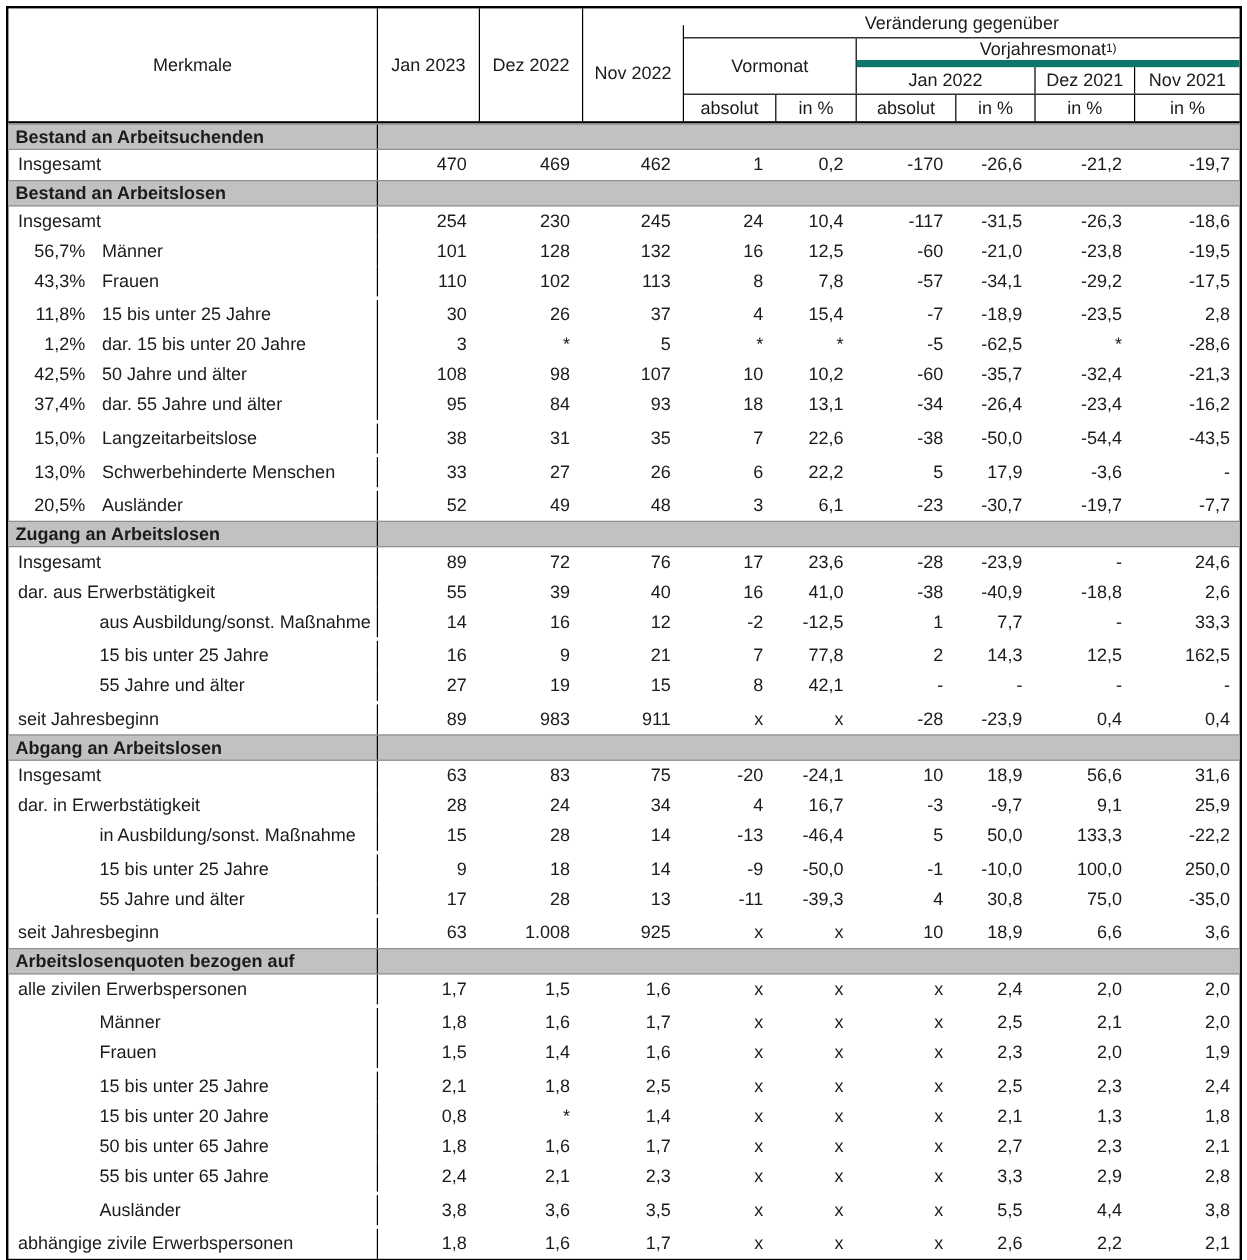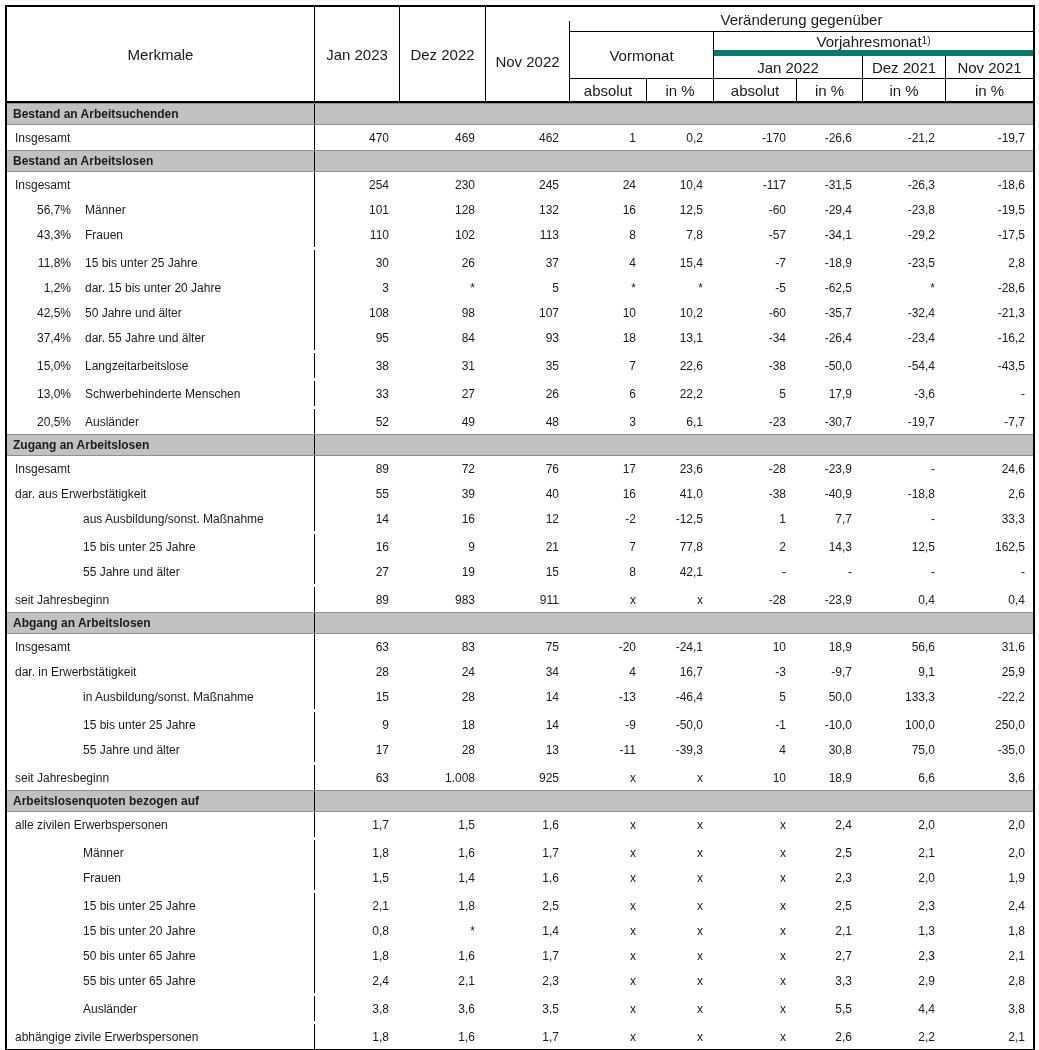--- a/index.html
+++ b/index.html
@@ -29,21 +29,21 @@
   .h-jan22{width:149px;}
   .h-dez21{width:83px;}
   .h-nov21{width:87px;border-right:none;}
   .h-vjmonths .hcell{height:22px;}
   .h-r4{display:flex;height:22px;}
   .h-r4 .hcell{height:22px;}
   .h-c3{width:77px;} .h-c4{width:67px;} .h-c5{width:83px;} .h-c6{width:66px;} .h-c7{width:83px;} .h-c8{width:87px;border-right:none;}
   sup{font-size:10px;line-height:0;}
 
   
-  .tbody{font-size:12px;}
+  .tbody{font-size:15px;}
   .band{display:flex;height:22px;background:#c1c1c1;border-top:1px solid #8f8f8f;border-bottom:1px solid #8f8f8f;box-sizing:border-box;}
   .band-label{width:308px;box-sizing:border-box;border-right:1px solid #000;display:flex;align-items:center;padding-left:6px;font-weight:bold;}
   .band-fill{flex:1;}
   .row{display:flex;height:25px;align-items:stretch;}
   .row.gap{margin-top:3px;}
   .label-cell{width:308px;box-sizing:border-box;border-right:1px solid #000;display:flex;align-items:center;padding-left:8px;}
   .label-cell.ind{padding-left:76px;}
   .pct{display:inline-block;width:56px;text-align:right;flex:none;}
   .pct + .lbl{margin-left:14px;}
   .vcell{box-sizing:border-box;display:flex;align-items:center;justify-content:flex-end;padding-right:11px;}
@@ -129,21 +129,21 @@
           <div class="label-cell">
             <span class="pct">56,7%</span>
             <span class="lbl">Männer</span>
           </div>
           <div class="vcell c0">101</div>
           <div class="vcell c1">128</div>
           <div class="vcell c2">132</div>
           <div class="vcell c3">16</div>
           <div class="vcell c4">12,5</div>
           <div class="vcell c5">-60</div>
-          <div class="vcell c6">-29,4</div>
+          <div class="vcell c6">-21,0</div>
           <div class="vcell c7">-23,8</div>
           <div class="vcell c8">-19,5</div>
         </div>
         <div class="row">
           <div class="label-cell">
             <span class="pct">43,3%</span>
             <span class="lbl">Frauen</span>
           </div>
           <div class="vcell c0">110</div>
           <div class="vcell c1">102</div>

